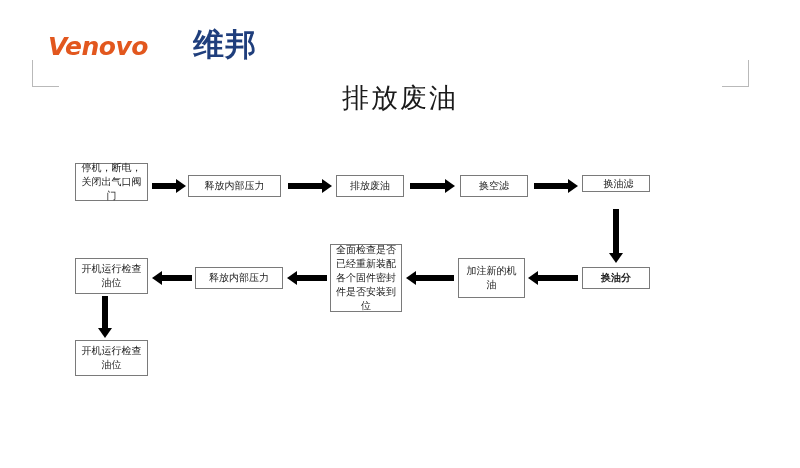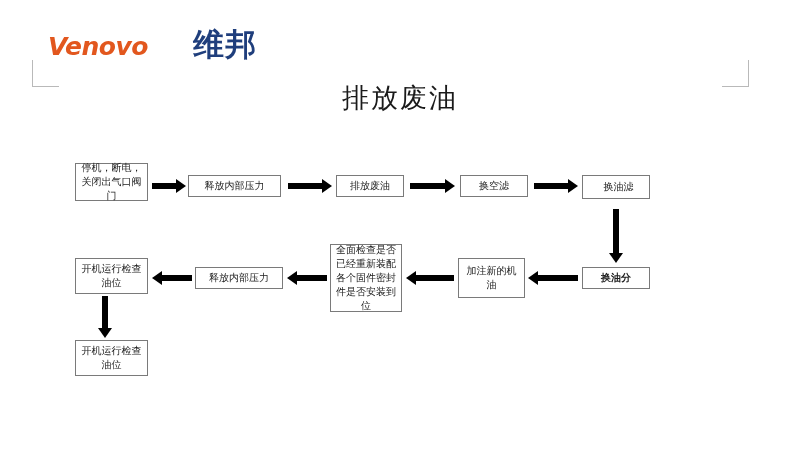--- a/index.html
+++ b/index.html
@@ -185,21 +185,21 @@
       </div>
       <div class="node" style="left: 188px; top: 175px; width: 93px; height: 22px; border-color: rgb(122, 122, 122);">
         <span class="node-text">释放内部压力</span>
       </div>
       <div class="node" style="left: 336px; top: 175px; width: 68px; height: 22px; border-color: rgb(122, 122, 122);">
         <span class="node-text">排放废油</span>
       </div>
       <div class="node" style="left: 460px; top: 175px; width: 68px; height: 22px; border-color: rgb(122, 122, 122); align-items: center;">
         <span class="node-text">换空滤</span>
       </div>
-      <div class="node" style="left: 582px; top: 175px; width: 68px; height: 24px; border-color: rgb(122, 122, 122); padding-left: 8px;">
+      <div class="node" style="left: 582px; top: 175px; width: 68px; height: 17px; border-color: rgb(122, 122, 122); padding-left: 8px;">
         <span class="node-text">换油滤</span>
       </div>
       <div class="node" style="left: 582px; top: 267px; width: 68px; height: 22px; border-color: rgb(122, 122, 122); font-weight: bold;">
         <span class="node-text">换油分</span>
       </div>
       <div class="node" style="left: 458px; top: 258px; width: 67px; height: 40px; border-color: rgb(122, 122, 122);">
         <span class="node-text">加注新的机油</span>
       </div>
       <div class="node" style="left: 330px; top: 244px; width: 72px; height: 68px; border-color: rgb(122, 122, 122);">
         <span class="node-text">全面检查是否已经重新装配各个固件密封件是否安装到位</span>

